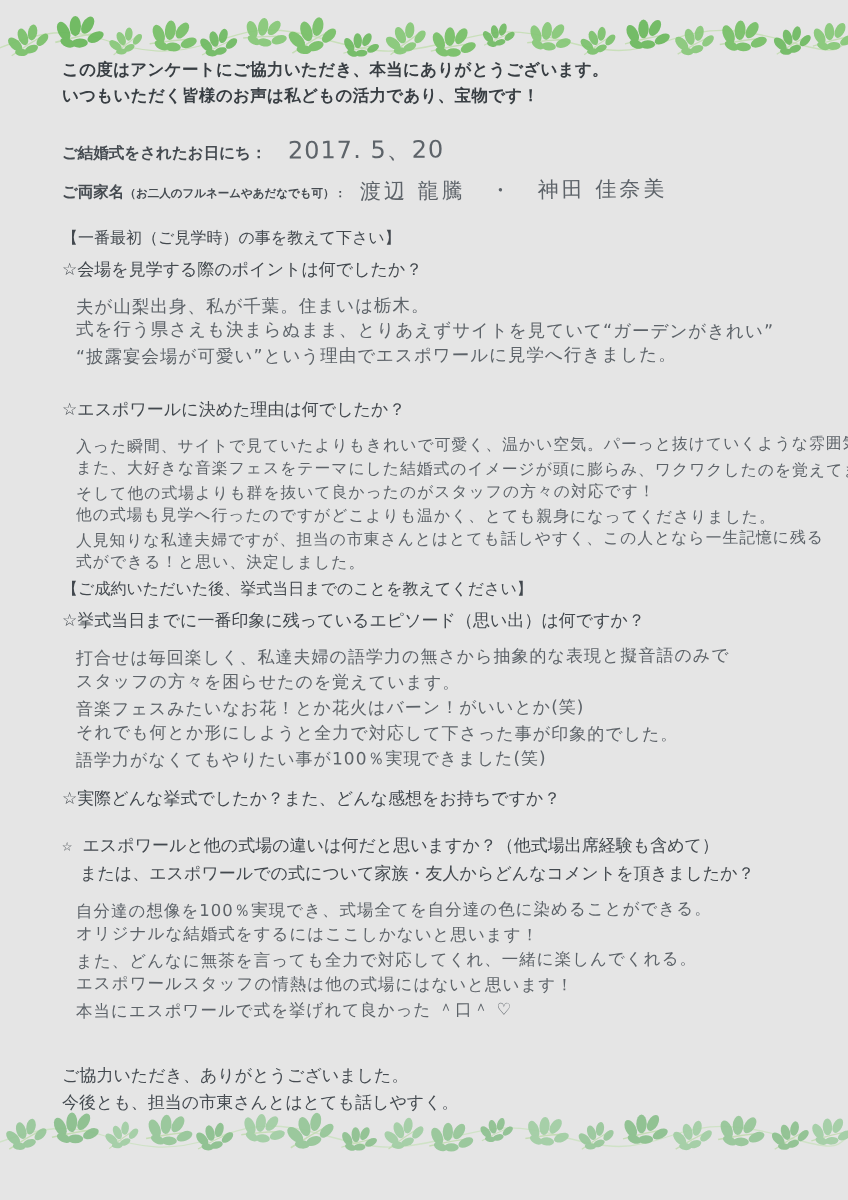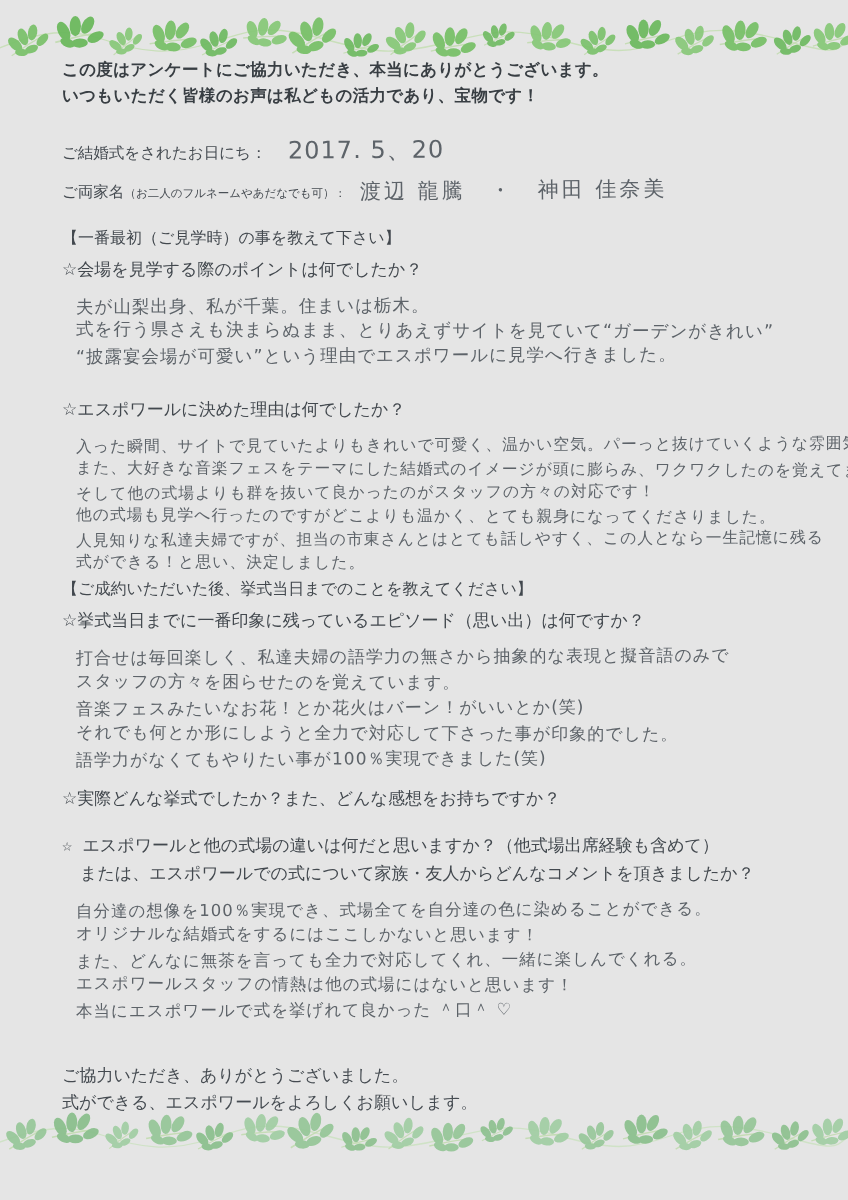--- a/index.html
+++ b/index.html
@@ -11,21 +11,21 @@
     color:#3f454b;
     overflow:hidden;
   }
   .vine{position:absolute;left:0;width:848px;height:64px;display:block;}
   .vine-top{top:10px;color:#79c169;}
   .vine-bottom{top:1108px;color:#95c697;}
   .content{position:absolute;top:56px;left:62px;right:26px;}
 
   .intro{font-weight:bold;font-size:16.5px;line-height:26px;color:#383e43;letter-spacing:.3px;}
   .field-row{display:flex;align-items:baseline;margin-top:0;}
-  .label{font-size:15.5px;color:#454b51;white-space:nowrap;}
+  .label{font-size:15.5px;color:#454b51;white-space:nowrap;font-weight:bold;}
   .label .note{font-size:11.5px;}
   .date-row{margin-top:26px;}
   .names-row{margin-top:10px;}
 
   .hw{
     font-family:"DejaVu Sans",sans-serif;
     color:#5d6369;
     letter-spacing:1px;
   }
   .hw-date{font-size:24px;margin-left:22px;transform:rotate(-.4deg);}
@@ -146,21 +146,21 @@
     <div class="answers ans-e">
       <div class="hw line">自分達の想像を100％実現でき、式場全てを自分達の色に染めることができる。</div>
       <div class="hw line">オリジナルな結婚式をするにはここしかないと思います！</div>
       <div class="hw line">また、どんなに無茶を言っても全力で対応してくれ、一緒に楽しんでくれる。</div>
       <div class="hw line">エスポワールスタッフの情熱は他の式場にはないと思います！</div>
       <div class="hw line">本当にエスポワールで式を挙げれて良かった ＾口＾ ♡</div>
     </div>
 
     <div class="closing">
       <div>ご協力いただき、ありがとうございました。</div>
-      <div>式ができる、エスポワールをよろしくお願いします。</div>
+      <div>今後とも、担当の市東さんとはとても話しやすく。</div>
     </div>
 
   </div>
 
   <svg class="vine vine-bottom" viewBox="0 0 848 64" aria-hidden="true">
     <path d="M-5,36 C40,18 70,16 105,28 S170,44 210,31 S270,12 320,26 S390,44 440,32 S510,14 560,28 S630,42 670,28 S740,16 790,30 S835,38 852,26" stroke="#cfe2c6" stroke-width="1.3" fill="none"></path>
     <use href="#branch" fill="currentColor" opacity=".9" transform="translate(26,30) scale(1.15) rotate(-10)"></use>
     <use href="#branch" fill="#89bf8b" opacity=".92" transform="translate(74,24) scale(1.3) rotate(10)"></use>
     <use href="#branch" fill="#a0cda2" opacity=".9" transform="translate(122,30) scale(.95) rotate(-16)"></use>
     <use href="#branch" fill="currentColor" opacity=".92" transform="translate(168,26) scale(1.28) rotate(12)"></use>

